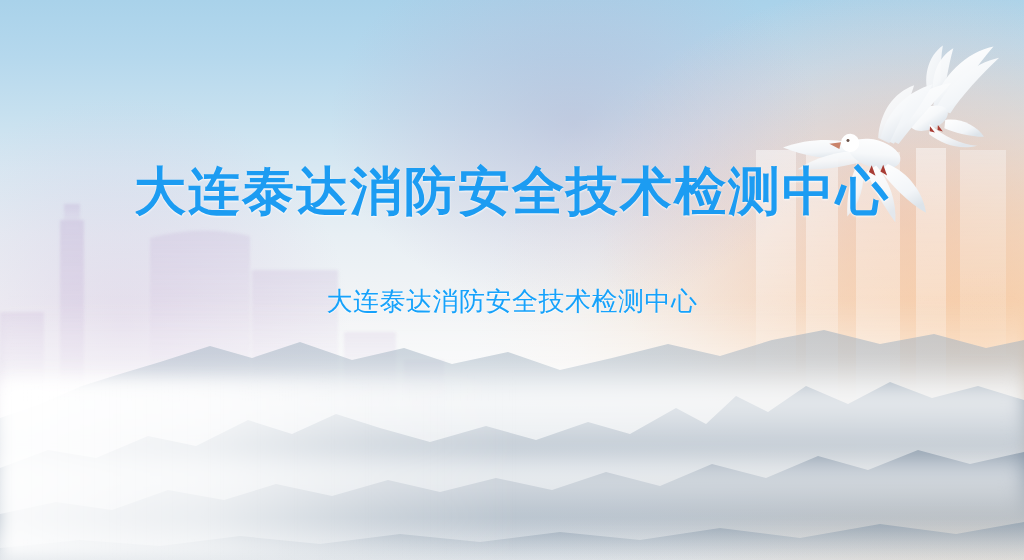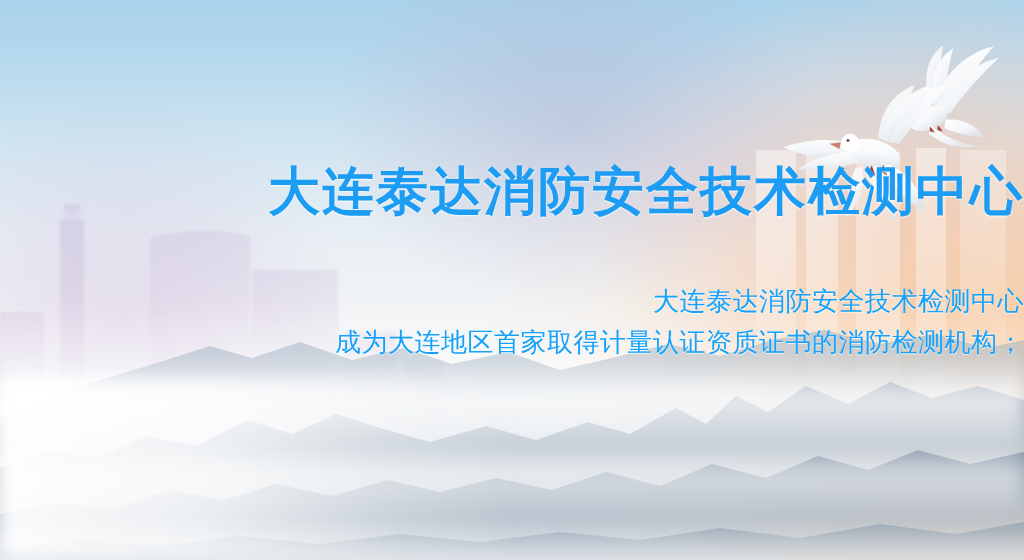--- a/index.html
+++ b/index.html
@@ -157,21 +157,21 @@
   }
 
   
   .doves { position: absolute; left: 0; top: 0; width: 1024px; height: 560px; }
   .doves svg { display: block; }
 
   
   .content {
     position: absolute;
     inset: 0;
-    text-align: right;
+    text-align: center;
   }
 
   .title {
     position: absolute;
     left: 0; right: 0;
     top: 162px;
     font-size: 52px;
     font-weight: bold;
     letter-spacing: 2px;
     color: #1c9cf2;
@@ -344,17 +344,16 @@
         <path d="M4 17 l4 9 l-6 -3 z" fill="#a83c34"></path>
       </g>
     </svg>
   </div>
 
   <div class="content">
     <div class="title">大连泰达消防安全技术检测中心</div>
 
     <div class="body-text">
       <span class="line">大连泰达消防安全技术检测中心</span>
-      <span class="line">成为大连地区首家取得计量认证资质证书的消防检测机构；</span>
     </div>
   </div>
 
 </div>
 
 </body></html>

